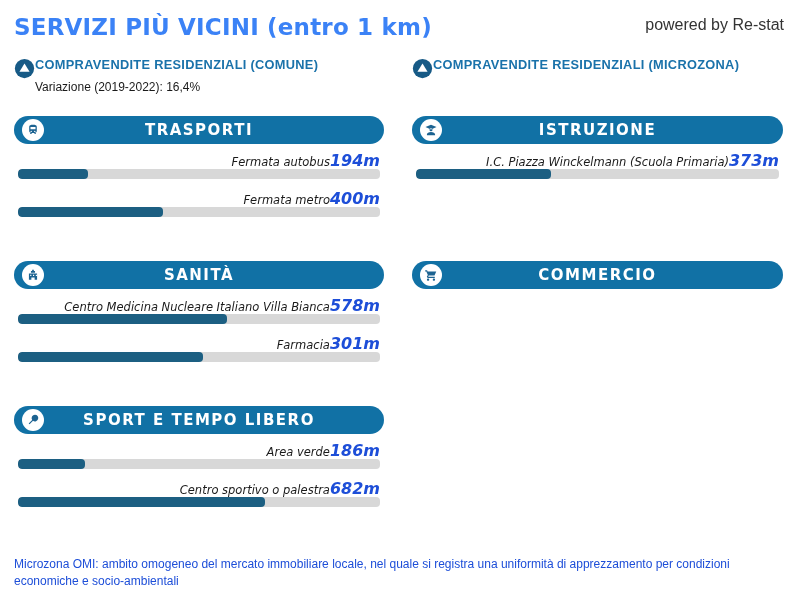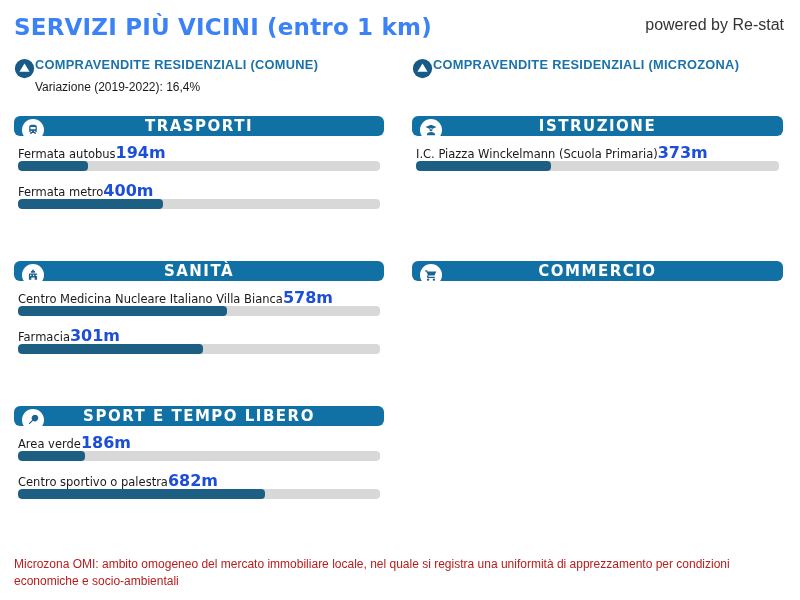--- a/index.html
+++ b/index.html
@@ -40,52 +40,52 @@
   }
   .stat-sub {
     font-family: "Liberation Sans", sans-serif;
     font-size: 12px; color: #1a1a1a; margin-top: 8px;
   }
 
   .sections { margin-top: 22px; grid-template-rows: 145px 145px auto; row-gap: 0; align-items: start; }
   .section { }
   .section-header {
     position: relative;
-    height: 20px;
+    height: 28px;
     background: #1171a5;
-    border-radius: 6px;
+    border-radius: 14px;
     display: flex; align-items: center; justify-content: center;
   }
   .section-header .icon-circle {
     position: absolute; left: 8px; top: 3px;
     width: 22px; height: 22px; border-radius: 50%;
     background: #ffffff;
     display: flex; align-items: center; justify-content: center;
   }
   .icon-circle svg { width: 14px; height: 14px; fill: #1c6391; }
   .section-title {
     color: #ffffff; font-weight: bold; font-size: 15px; letter-spacing: 1.5px;
   }
   .rows { margin: 7px 4px 0 4px; }
   .row { margin-bottom: 10px; }
-  .row-head { display: flex; justify-content: flex-start; align-items: baseline; height: 15px; }
+  .row-head { display: flex; justify-content: flex-end; align-items: baseline; height: 15px; font-style: italic; }
   .row-label { font-size: 11.5px; color: #1a1a1a; }
   .row-value { font-size: 16px; font-weight: bold; color: #1d4ed8; }
   .bar-track {
     margin-top: 3px;
     height: 10px; background: #d8d8d8; border-radius: 4px;
     position: relative; overflow: hidden;
   }
   .bar-fill { height: 100%; background: #1c5f82; border-radius: 4px; }
 
   .footnote {
     position: absolute;
     top: 556px; left: 14px; right: 14px;
     font-family: "Liberation Sans", sans-serif;
-    font-size: 12px; line-height: 1.45; color: #b91c1c;
+    font-size: 12px; line-height: 1.45; color: #1d4ed8;
   }
 </style>
 </head>
 <body>
 
 <div class="page">
 
   <h1 class="page-title">SERVIZI PIÙ VICINI (entro 1 km)</h1>
   <div class="powered-by">powered by Re-stat</div>
 

